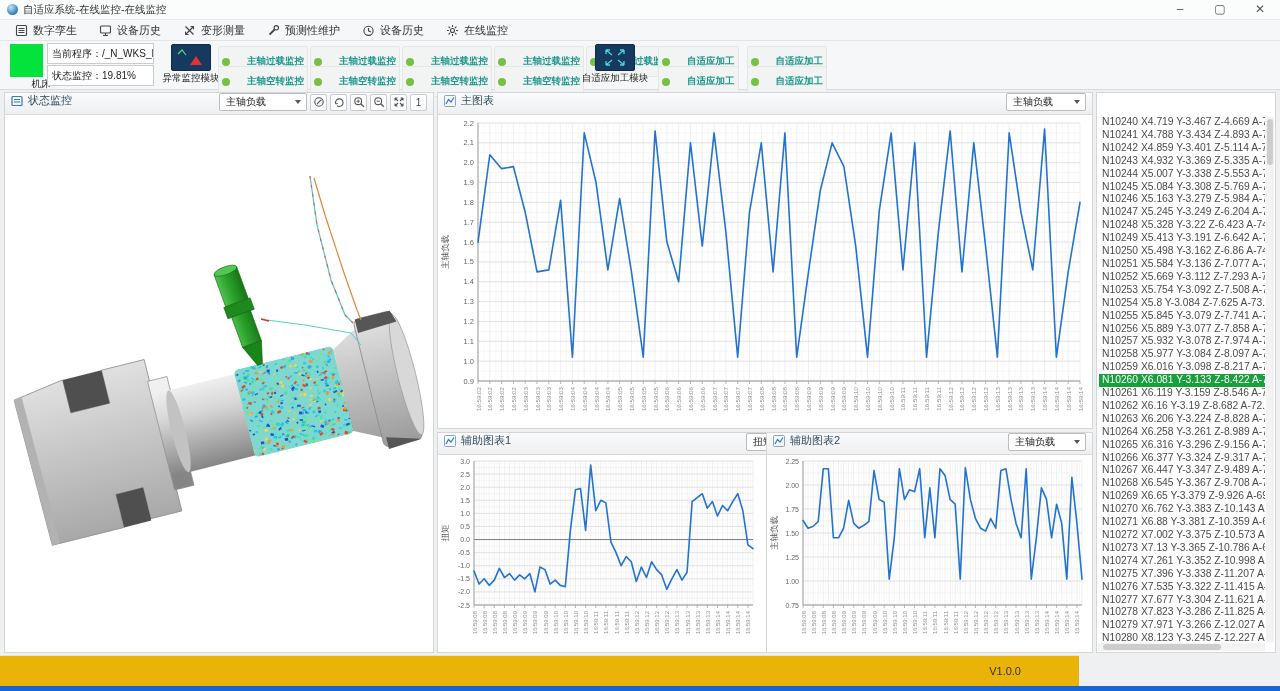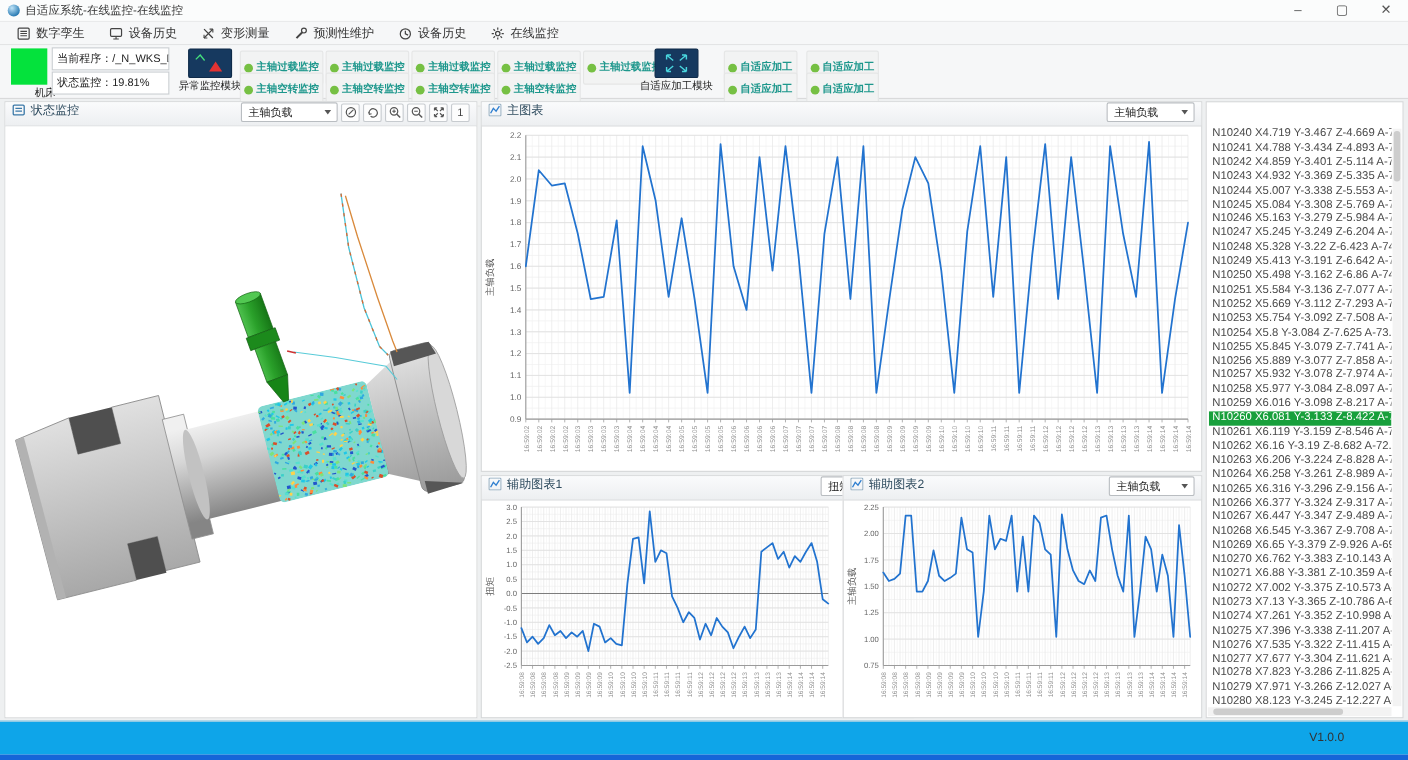--- a/index.html
+++ b/index.html
@@ -19,21 +19,21 @@
 
 
 .toolbar { position:absolute; left:0; top:41px; width:1280px; height:49px; background:#f6f7f8; border-bottom:1px solid #d9dadb; }
 .machine-square { position:absolute; left:10px; top:3px; width:33px; height:33px; }
 .machine-label { position:absolute; left:0; top:37px; width:54px; text-align:center; font-size:9.5px; color:#222;padding-left:28px; }
 .info-box { position:absolute; left:47px; width:107px; height:21px; border:1px solid #c9cdd1; background:#fff; font-size:10px; line-height:19px; padding-left:4px; color:#222; white-space:nowrap; overflow:hidden; }
 .module { position:absolute; text-align:center; }
 .module-icon { width:40px; height:27px; background:#16395f; border:1px solid #0e2a49; border-radius:2px; margin:0 auto; }
 .module-label { font-size:9.5px; color:#222; margin-top:1px; white-space:nowrap; }
 .mon-row { position:absolute; display:flex; gap:2px; }
-.mon-btn { display:flex; align-items:center; gap:3px; background:#f2f3f3; border:1px solid #e5e6e6; border-radius:2px; height:31px; padding:0 3px; font-size:9.5px; font-weight:bold; white-space:nowrap; }
+.mon-btn { display:flex; align-items:center; gap:17px; background:#f2f3f3; border:1px solid #e5e6e6; border-radius:2px; height:31px; padding:0 3px; font-size:9.5px; font-weight:bold; white-space:nowrap; }
 .dot { width:8px; height:8px; border-radius:50%; background:#76c043; flex:0 0 auto; }
 
 
 .panel { position:absolute; background:#fff; border:1px solid #d4d6d8; }
 .panel-header { height:22px; background:linear-gradient(#fafbfc,#edeff1); border-bottom:1px solid #d8dadc; display:flex; align-items:flex-start; padding:0 6px; gap:5px; }
 .panel-title { font-size:11px; color:#2e4b5e; white-space:nowrap; }
 .header-right { margin-left:auto; display:flex; gap:3px; align-items:center; }
 .dropdown { height:18px; background:#fff; border:1px solid #b9bdc1; border-radius:2px; display:flex; align-items:center; font-size:10px; color:#222; padding-left:6px; }
 .dd-caret { margin-left:auto; width:16px; display:flex; justify-content:center; align-items:center; }
 .dd-caret i { width:0; height:0; border-left:3.5px solid transparent; border-right:3.5px solid transparent; border-top:4px solid #555; }
@@ -48,21 +48,21 @@
 
 .nc-list { position:absolute; top:23px; left:2px; right:10px; bottom:10px; overflow:hidden; font-size:10.3px; color:#4a4a4a; line-height:12.9px; white-space:nowrap; }
 .nc-line { padding-left:3px; }
 .nc-line.selected { color:#fff; }
 .v-scroll { position:absolute; right:1px; top:24px; bottom:10px; width:8px; background:#f3f3f3; }
 .v-thumb { position:absolute; top:2px; left:1px; width:6px; height:46px; background:#cdcdcd; border-radius:3px; }
 .h-scroll { position:absolute; left:1px; right:10px; bottom:1px; height:8px; background:#f3f3f3; }
 .h-thumb { height:6px; width:118px; margin:1px 0 0 5px; background:#cdcdcd; border-radius:3px; }
 
 
-.statusbar { position:absolute; left:0; top:655px; width:1280px; height:31px; background:#0ea5e9; border-top:1px solid #e2e3e4; }
+.statusbar { position:absolute; left:0; top:655px; width:1079px; height:31px; background:#eab308; border-top:1px solid #e2e3e4; }
 .version { position:absolute; right:58px; top:9px; font-size:11px; color:#333; }
 .bottom-strip { position:absolute; left:0; bottom:0; width:1280px; height:5px; background:#1565d8; }
 .chart-svg { display:block; }
 </style>
 </head>
 <body>
 
 <div class="titlebar">
   <span class="app-icon"></span>
   <span class="title-text">自适应系统-在线监控-在线监控</span>

